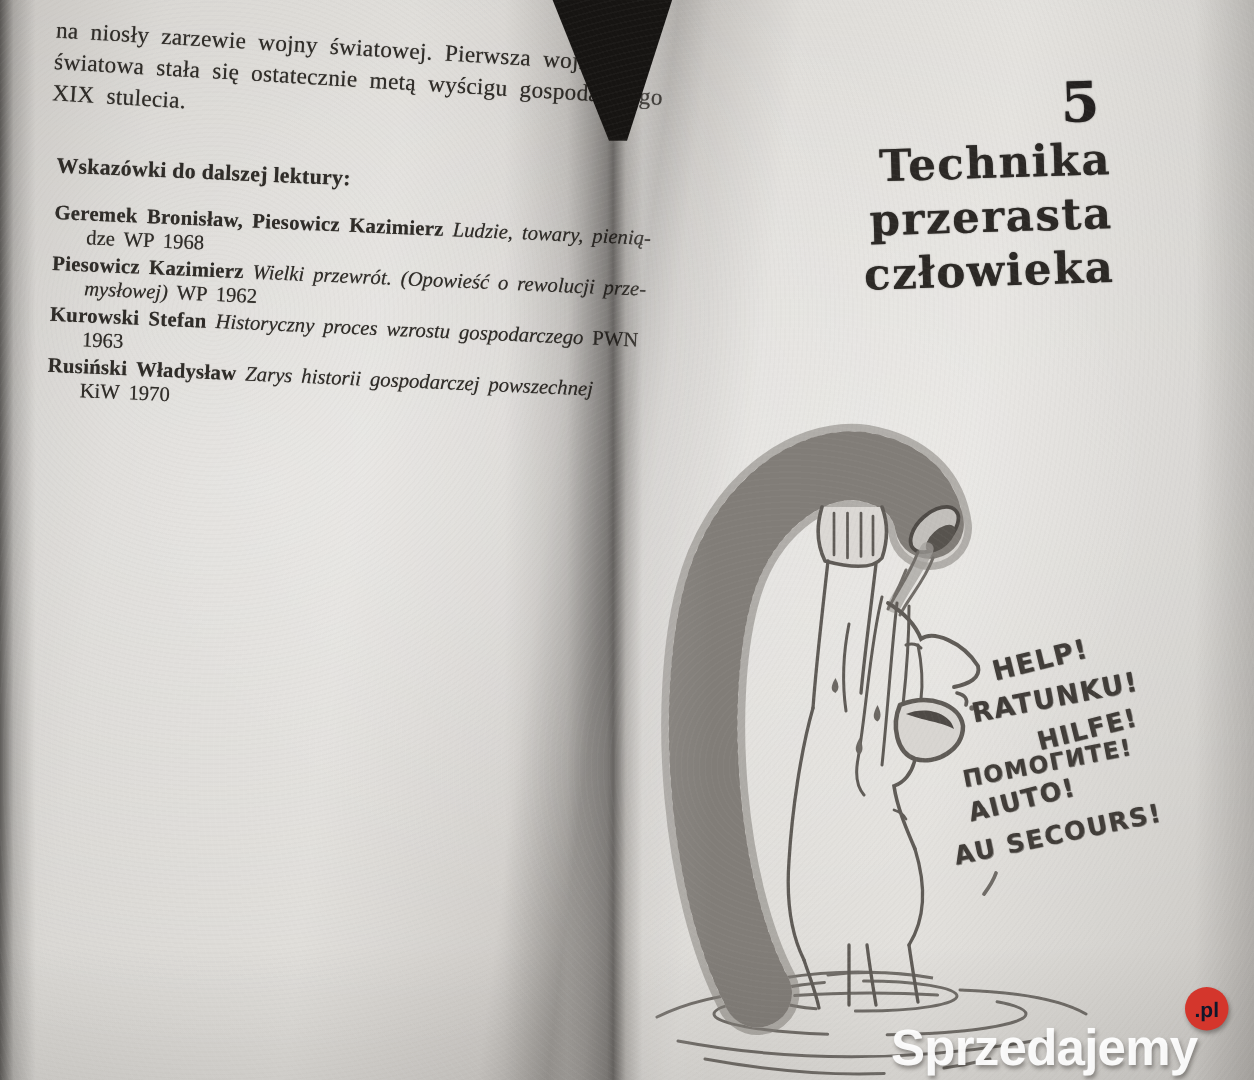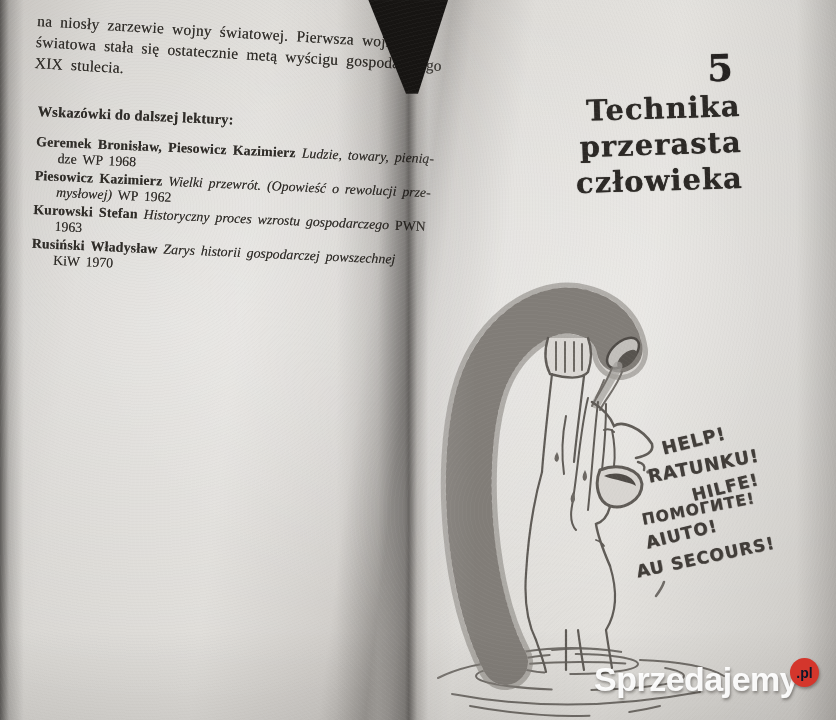--- a/index.html
+++ b/index.html
@@ -70,21 +70,21 @@
   .cry-1 { left:647px; top:455px; font-size:18px; transform:rotate(-11deg); }
   .cry-2 { left:691px; top:477px; font-size:17px; transform:rotate(-14deg); }
   .cry-3 { left:641px; top:500px; font-size:15.5px; transform:rotate(-11deg); }
   .cry-4 { left:645px; top:524px; font-size:17px; transform:rotate(-14deg); }
   .cry-5 { left:635px; top:547px; font-size:17px; transform:rotate(-12deg); }
 
   .illustration { position:absolute; left:420px; top:280px; }
 
   
   .watermark { position:absolute; left:594px; top:656px; width:240px; height:60px; }
-  .wm-brand { position:absolute; left:0; top:4px;
+  .wm-brand { position:absolute; left:0; top:24px;
     font-family:"Liberation Sans", sans-serif; font-weight:bold; font-size:34px;
     color:rgba(255,255,255,.93); letter-spacing:-.5px;
     text-shadow:1px 2px 3px rgba(40,36,32,.45), 0 0 1px rgba(255,255,255,.5); }
   .wm-circle { position:absolute; left:196px; top:2px; width:29px; height:29px; border-radius:50%;
     background:#d4362c; box-shadow:1px 2px 3px rgba(40,36,32,.4);
     display:flex; align-items:center; justify-content:center;
     font-family:"Liberation Sans", sans-serif; font-weight:bold; font-size:14px; color:#0f172a; }
 </style>
 </head>
 <body>

